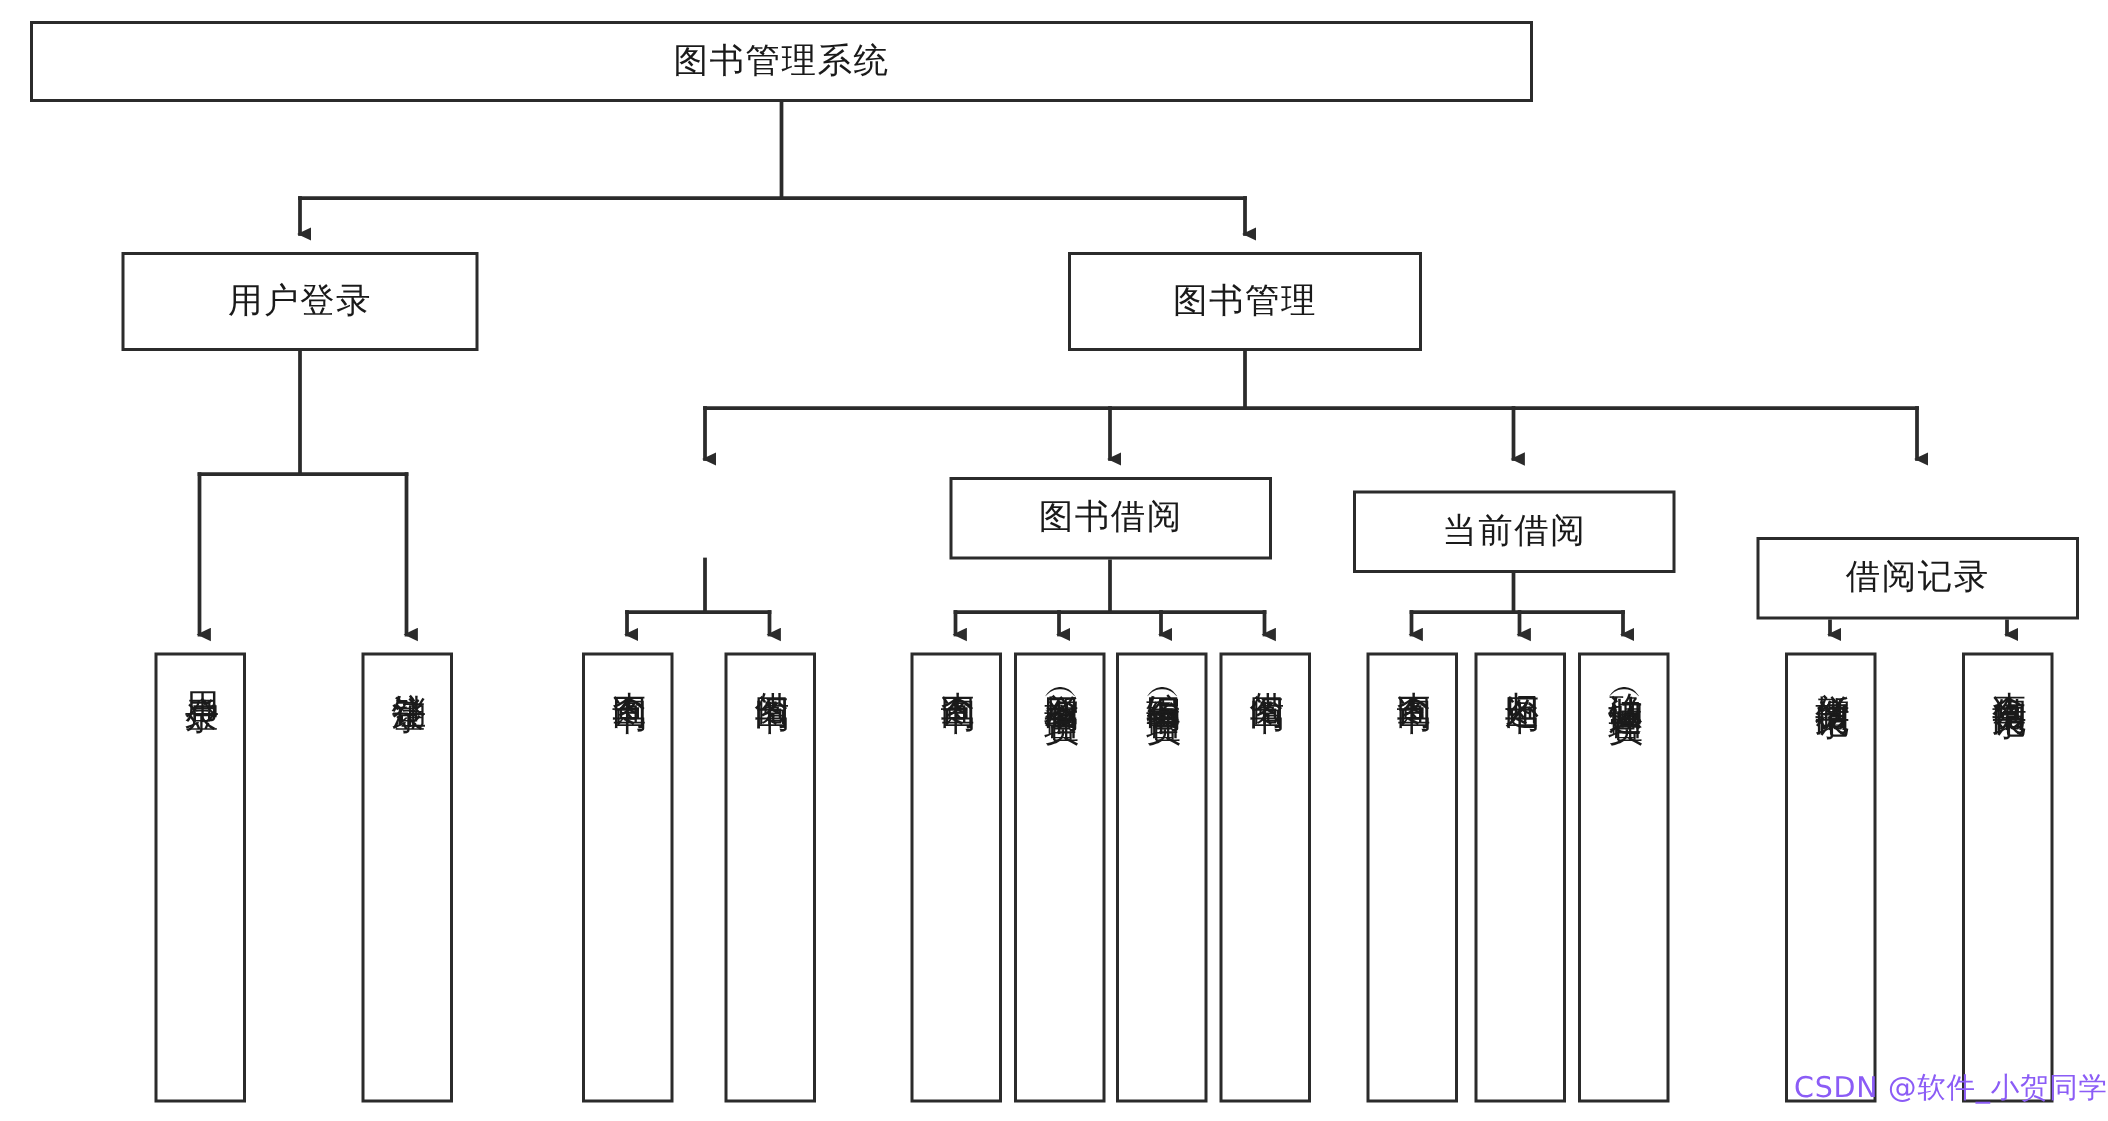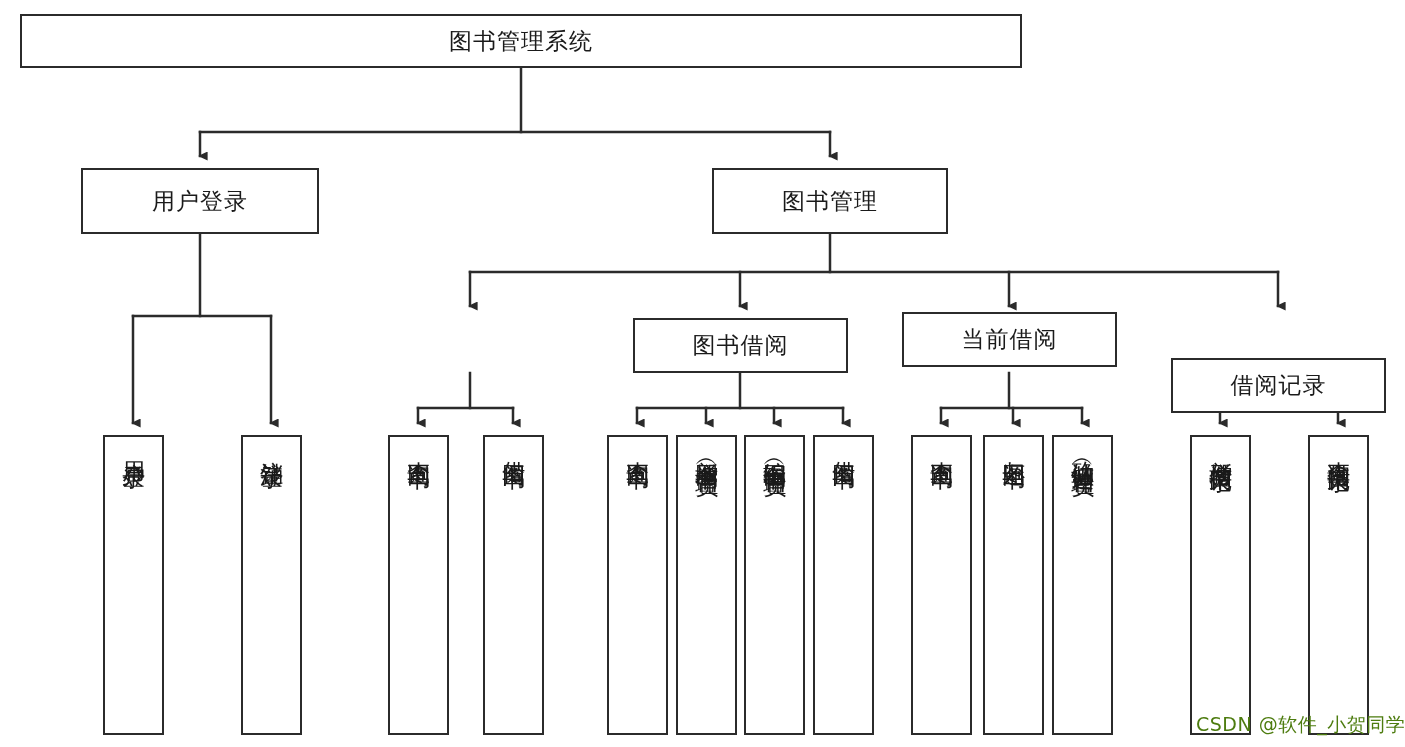--- a/index.html
+++ b/index.html
@@ -52,21 +52,21 @@
   .node.vertical .node-label {
     writing-mode: vertical-rl;
     text-orientation: upright;
     font-size: 23px;
     line-height: 1.28;
     letter-spacing: 2px;
     white-space: nowrap;
   }
   .watermark {
     position: absolute;
-    color: #4d7c0f;
+    color: #8b5cf6;
     font-size: 19px;
     white-space: nowrap;
     letter-spacing: 0.5px;
   }
 </style>
 </head>
 <body>
 
 <div id="canvas">
 
@@ -127,21 +127,21 @@
   <div class="node" style="left: 81px; top: 168px; width: 238px; height: 66px;">
     <span class="node-label">用户登录</span>
   </div>
   <div class="node" style="left: 712px; top: 168px; width: 236px; height: 66px;">
     <span class="node-label">图书管理</span>
   </div>
 
   <div class="node" style="left: 633px; top: 318px; width: 215px; height: 55px;">
     <span class="node-label">图书借阅</span>
   </div>
-  <div class="node" style="left: 902px; top: 312px; width: 215px; height: 55px;">
+  <div class="node" style="left: 902px; top: 327px; width: 215px; height: 55px;">
     <span class="node-label">当前借阅</span>
   </div>
   <div class="node" style="left: 1171px; top: 318px; width: 215px; height: 55px; margin-top: 40px;">
     <span class="node-label">借阅记录</span>
   </div>
 
   <div class="node vertical" style="left: 103px; top: 435px; width: 61px; height: 300px;">
     <span class="node-label">用户登录</span>
   </div>
   <div class="node vertical" style="left: 241px; top: 435px; width: 61px; height: 300px;">

